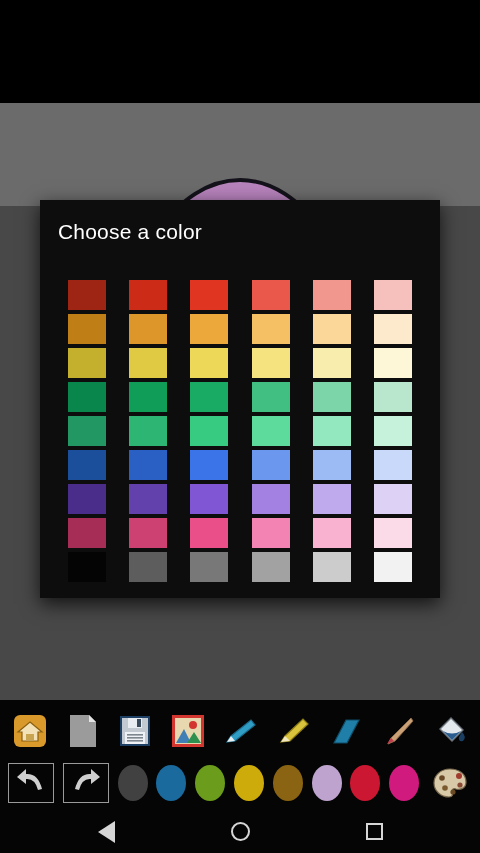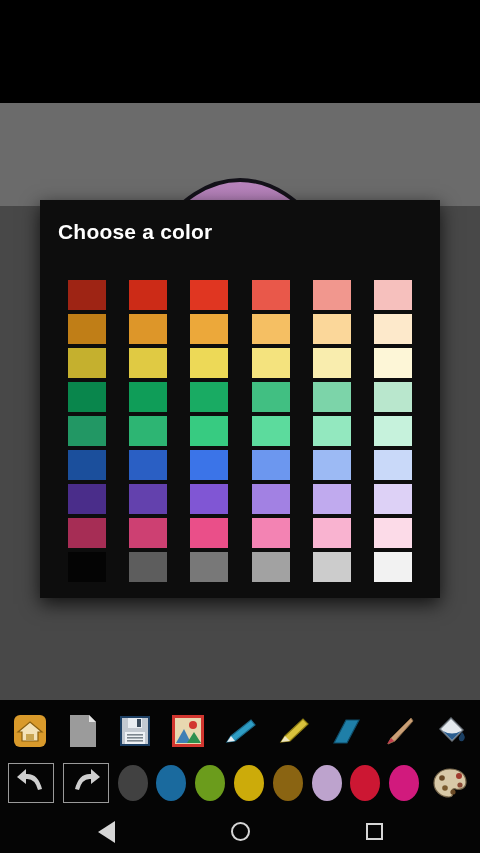--- a/index.html
+++ b/index.html
@@ -71,21 +71,21 @@
     box-shadow: 0 6px 18px rgba(0,0,0,0.75);
   }
 
   .dialog-title {
     position: absolute;
     left: 18px;
     top: 20px;
     font-size: 21px;
     color: #ffffff;
     letter-spacing: 0.2px;
-    font-weight: 700;
+    font-weight: 400;
   }
 
   .swatch-grid {
     position: absolute;
     left: 16px;
     top: 80px;
     width: 368px;
     display: grid;
     grid-template-columns: repeat(6, 1fr);
     grid-auto-rows: 30px;

